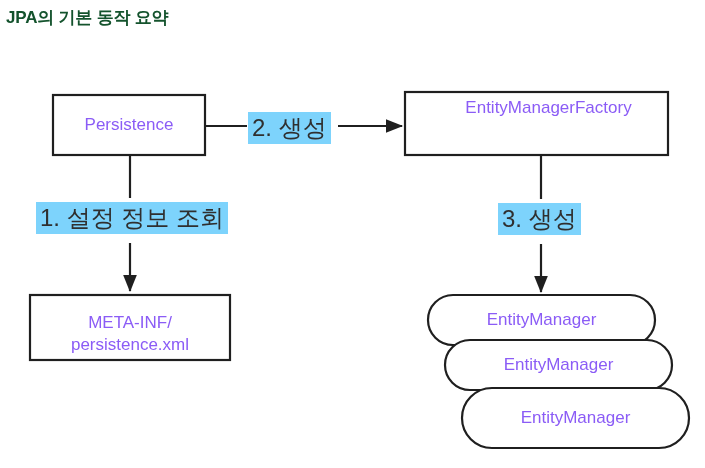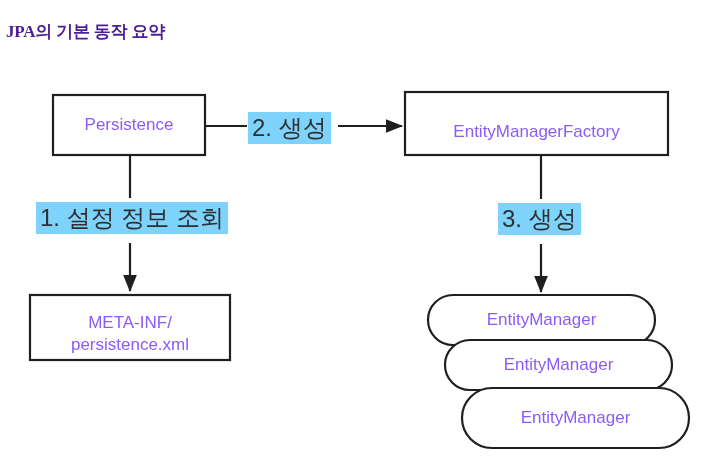--- a/index.html
+++ b/index.html
@@ -11,27 +11,26 @@
     width: 705px;
     height: 468px;
     position: relative;
     overflow: hidden;
     font-family: "Liberation Sans", "DejaVu Sans", sans-serif;
   }
 
   #diagram-title {
     position: absolute;
     left: 6px;
-    top: 20px;
+    top: 6px;
     font-size: 17px;
     font-weight: 700;
-    color: #4c1d95;
+    color: #14532d;
     letter-spacing: -0.2px;
     white-space: nowrap;
-    font-family: Liberation Serif, serif;
   }
 
   #diagram-canvas {
     position: absolute;
     left: 0;
     top: 0;
     width: 705px;
     height: 468px;
   }
 
@@ -52,21 +51,21 @@
     position: absolute;
     color: #2f2f2f;
     font-size: 24px;
     white-space: nowrap;
     background: #7dd3fc;
     padding: 0 4px;
   }
 
   
   #label-persistence      { left: 53px;  top: 95px;  width: 152px; height: 60px; }
-  #label-emf              { left: 405px; top: 100px;  width: 263px; height: 63px; }
+  #label-emf              { left: 405px; top: 76px;  width: 263px; height: 63px; padding-left: 12px; }
   #label-metainf          { left: 30px;  top: 295px; width: 200px; height: 77px; }
   #label-em-1             { left: 428px; top: 295px; width: 227px; height: 50px; }
   #label-em-2             { left: 445px; top: 340px; width: 227px; height: 50px; }
   #label-em-3             { left: 462px; top: 388px; width: 227px; height: 60px; }
 
   #label-step1 { left: 36px;  top: 202px; text-align: center; }
   #label-step2 { left: 248px; top: 112px; }
   #label-step3 { left: 498px; top: 203px; }
 </style>
 </head>

